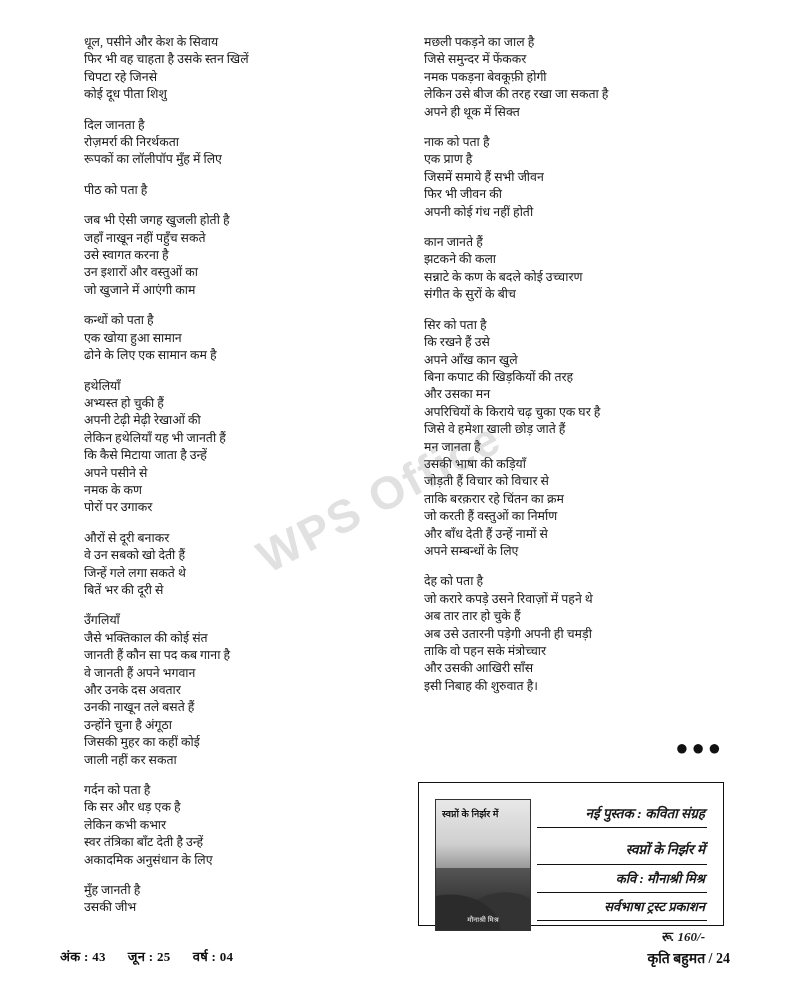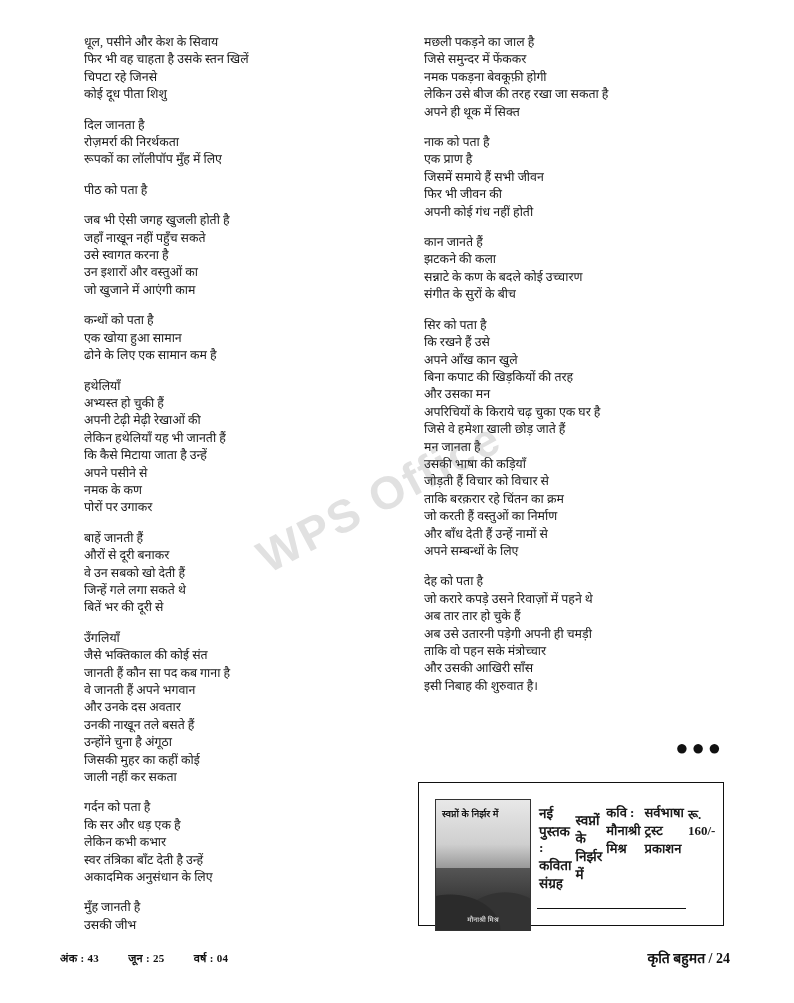--- a/index.html
+++ b/index.html
@@ -127,23 +127,24 @@
     font-size: 7px;
     color: #f2f2f2;
     font-family: "Liberation Sans", sans-serif;
     text-align: center;
   }
 
   .promo-body {
     flex: 1 1 auto;
     margin-left: 6px;
     display: flex;
-    flex-direction: row;
-    text-align: left;
+    flex-direction: column;
+    text-align: right;
     font-family: "Liberation Serif", serif;
+    font-style: italic;
   }
   .promo-row {
     border-bottom: 1px solid #111;
     padding: 4px 2px 5px 2px;
     font-size: 13px;
     font-weight: 700;
   }
   .promo-row.heading {
     font-size: 13.5px;
     font-weight: 700;
@@ -160,25 +161,25 @@
     font-size: 13px;
   }
 
   
   .footer-left {
     position: absolute;
     left: 60px;
     bottom: 38px;
     font-family: "Liberation Serif", serif;
     font-weight: 700;
-    font-size: 11px;
+    font-size: 13px;
     letter-spacing: 0.3px;
     color: #111;
     display: flex;
-    gap: 29px;
+    gap: 22px;
   }
   .footer-right {
     position: absolute;
     right: 64px;
     bottom: 36px;
     font-family: "Liberation Serif", serif;
     font-weight: 700;
     font-size: 14px;
     color: #111;
   }
@@ -223,21 +224,20 @@
         <div class="line">हथेलियाँ</div>
         <div class="line">अभ्यस्त हो चुकी हैं</div>
         <div class="line">अपनी टेढ़ी मेढ़ी रेखाओं की</div>
         <div class="line">लेकिन हथेलियाँ यह भी जानती हैं</div>
         <div class="line">कि कैसे मिटाया जाता है उन्हें</div>
         <div class="line">अपने पसीने से</div>
         <div class="line">नमक के कण</div>
         <div class="line">पोरों पर उगाकर</div>
       </div>
       <div class="stanza">
-        <div class="line">बाहें जानती हैं</div>
         <div class="line">औरों से दूरी बनाकर</div>
         <div class="line">वे उन सबको खो देती हैं</div>
         <div class="line">जिन्हें गले लगा सकते थे</div>
         <div class="line">बितें भर की दूरी से</div>
       </div>
       <div class="stanza">
         <div class="line">उँगलियाँ</div>
         <div class="line">जैसे भक्तिकाल की कोई संत</div>
         <div class="line">जानती हैं कौन सा पद कब गाना है</div>
         <div class="line">वे जानती हैं अपने भगवान</div>

